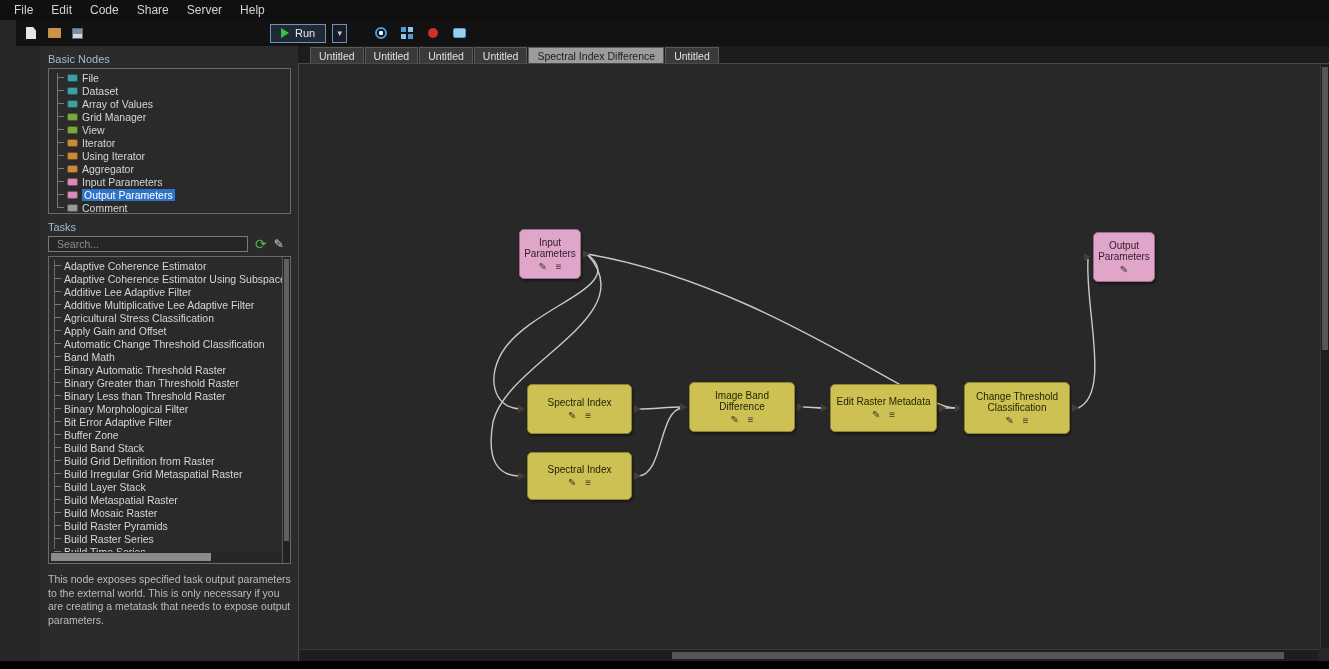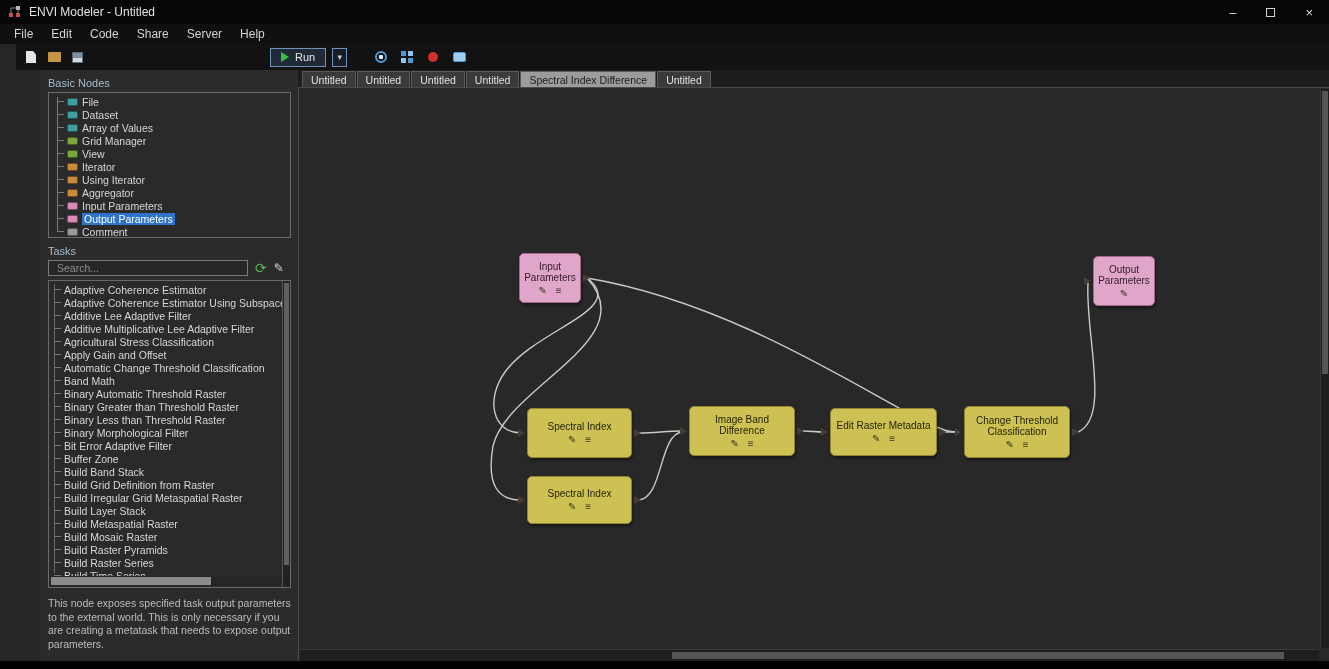--- a/index.html
+++ b/index.html
@@ -74,21 +74,21 @@
   .task-label { font-size:10.5px; color:#d6d6d6; white-space:nowrap; }
   .t-vscroll { position:absolute; right:0; top:0; bottom:0; width:8px; background:#222222; border-left:1px solid #555; }
   .t-vthumb { position:absolute; top:2px; left:1px; right:1px; height:282px; background:#606060; }
   .t-hscroll { position:absolute; left:1px; bottom:1px; right:9px; height:10px; background:#262626; }
   .t-hthumb { position:absolute; left:1px; top:1px; bottom:1px; width:160px; background:#8b8b8b; }
 
   .desc { margin:9px 8px 0 8px; font-size:10.5px; color:#bcbcbc; line-height:1.3; width:243px; }
 
   
   .main { flex:1; display:flex; flex-direction:column; min-width:0; background:#1d1d1d; }
-  .tabbar { height:17px; display:flex; align-items:flex-end; padding-left:4px; gap:1px; flex:none; }
+  .tabbar { height:17px; display:flex; align-items:flex-end; padding-left:12px; gap:1px; flex:none; }
   .tab { height:16px; line-height:16px; padding:0 8px; font-size:10.5px; background:#3a3a3a;
          border:1px solid #5a5a5a; border-bottom:none; color:#e0e0e0; white-space:nowrap; }
   .tab.active { background:#9c9c9c; color:#1c1c1c; }
 
   .canvas { flex:1; position:relative; overflow:hidden; background:#282828;
             border-top:1px solid #4a4a4a; border-left:1px solid #4a4a4a; }
   .edges { position:absolute; inset:0; width:100%; height:100%; }
 
   .gnode { position:absolute; border-radius:5px; border:1px solid #8f8530; display:flex;
            flex-direction:column; align-items:center; justify-content:center; gap:2px;
@@ -107,34 +107,20 @@
   .hscroll { position:absolute; left:1px; right:10px; bottom:0; height:12px; background:#1e1e1e; border-top:1px solid #383838; }
   .hthumb { position:absolute; left:372px; top:2px; bottom:2px; width:612px; background:#565656; }
 
   .statusbar { height:8px; background:#000000; flex:none; }
 </style>
 </head>
 <body>
 
 <div class="app">
 
-  <div class="titlebar">
-    <svg width="14" height="14">
-      <path d="M3 8 L3 3 L8 3 M10 5 L10 8" stroke="#8a8a8a" fill="none"></path>
-      <rect x="1" y="8" width="4" height="4" fill="#c0504d"></rect>
-      <rect x="8" y="1" width="4" height="4" fill="#b9b9b9"></rect>
-      <rect x="8" y="8" width="4" height="4" fill="#c0504d"></rect>
-    </svg>
-    <span>ENVI Modeler -  Untitled</span>
-    <div class="win-btns">
-      <span>–</span>
-      <span class="maxbox"></span>
-      <span>×</span>
-    </div>
-  </div>
 
   <div class="menubar">
       <span class="menu-item">File</span>
       <span class="menu-item">Edit</span>
       <span class="menu-item">Code</span>
       <span class="menu-item">Share</span>
       <span class="menu-item">Server</span>
       <span class="menu-item">Help</span>
     </div>
 

